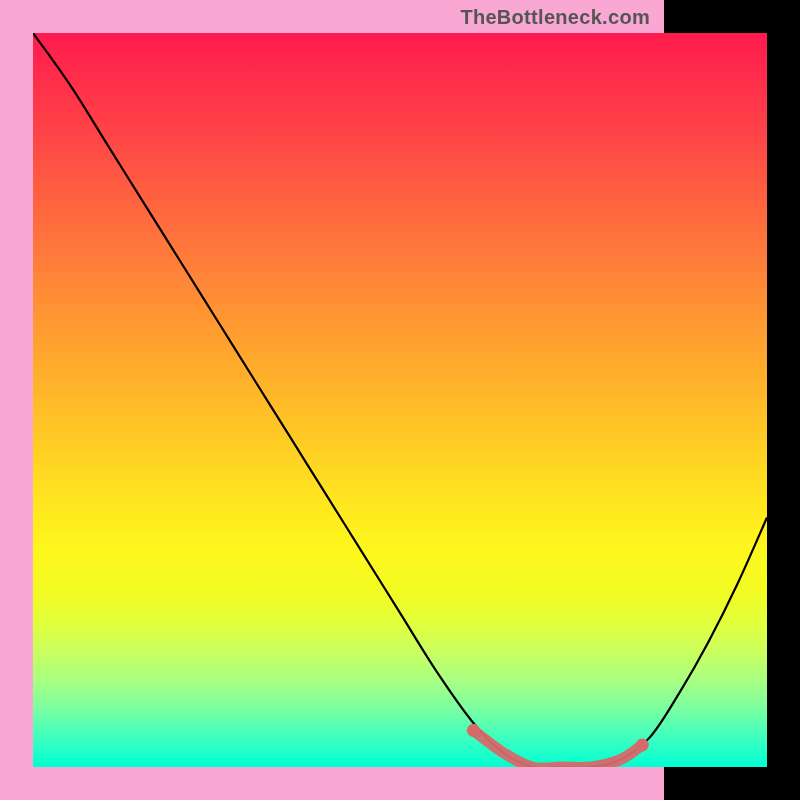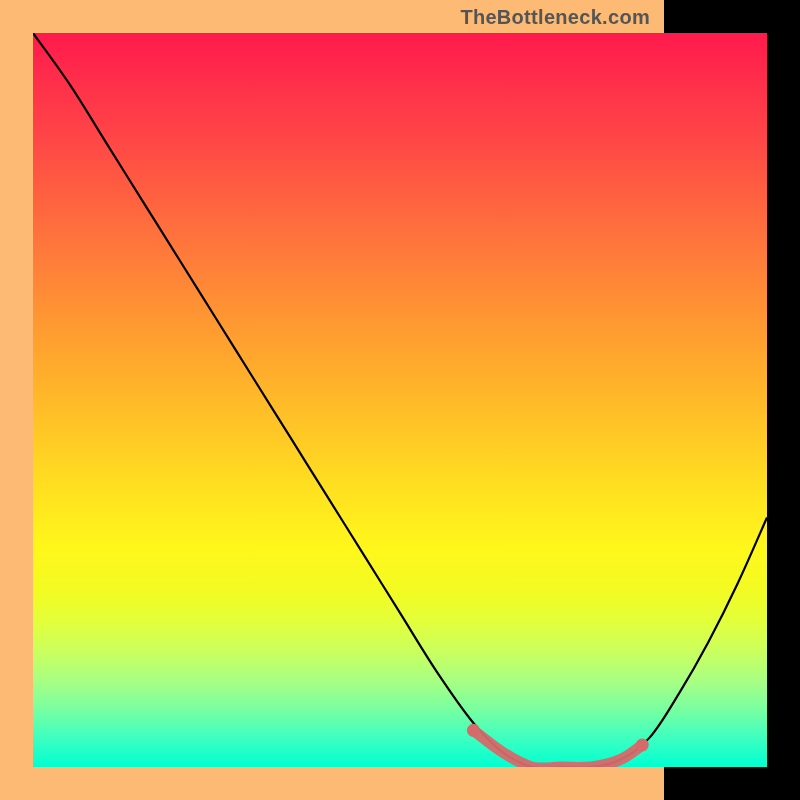--- a/index.html
+++ b/index.html
@@ -8,21 +8,21 @@
     width: 800px;
     height: 800px;
     background: #000;
     overflow: hidden;
     font-family: Arial, Helvetica, sans-serif;
   }
   .frame {
     position: absolute;
     left: 0; top: 0;
     width: 664px; height: 800px;
-    background: #fdba74;
+    background: #f9a8d4;
   }
   .plot-area {
     position: absolute;
     left: 33px;
     top: 33px;
     width: 734px;
     height: 734px;
     overflow: hidden;
   }
   .gradient {

